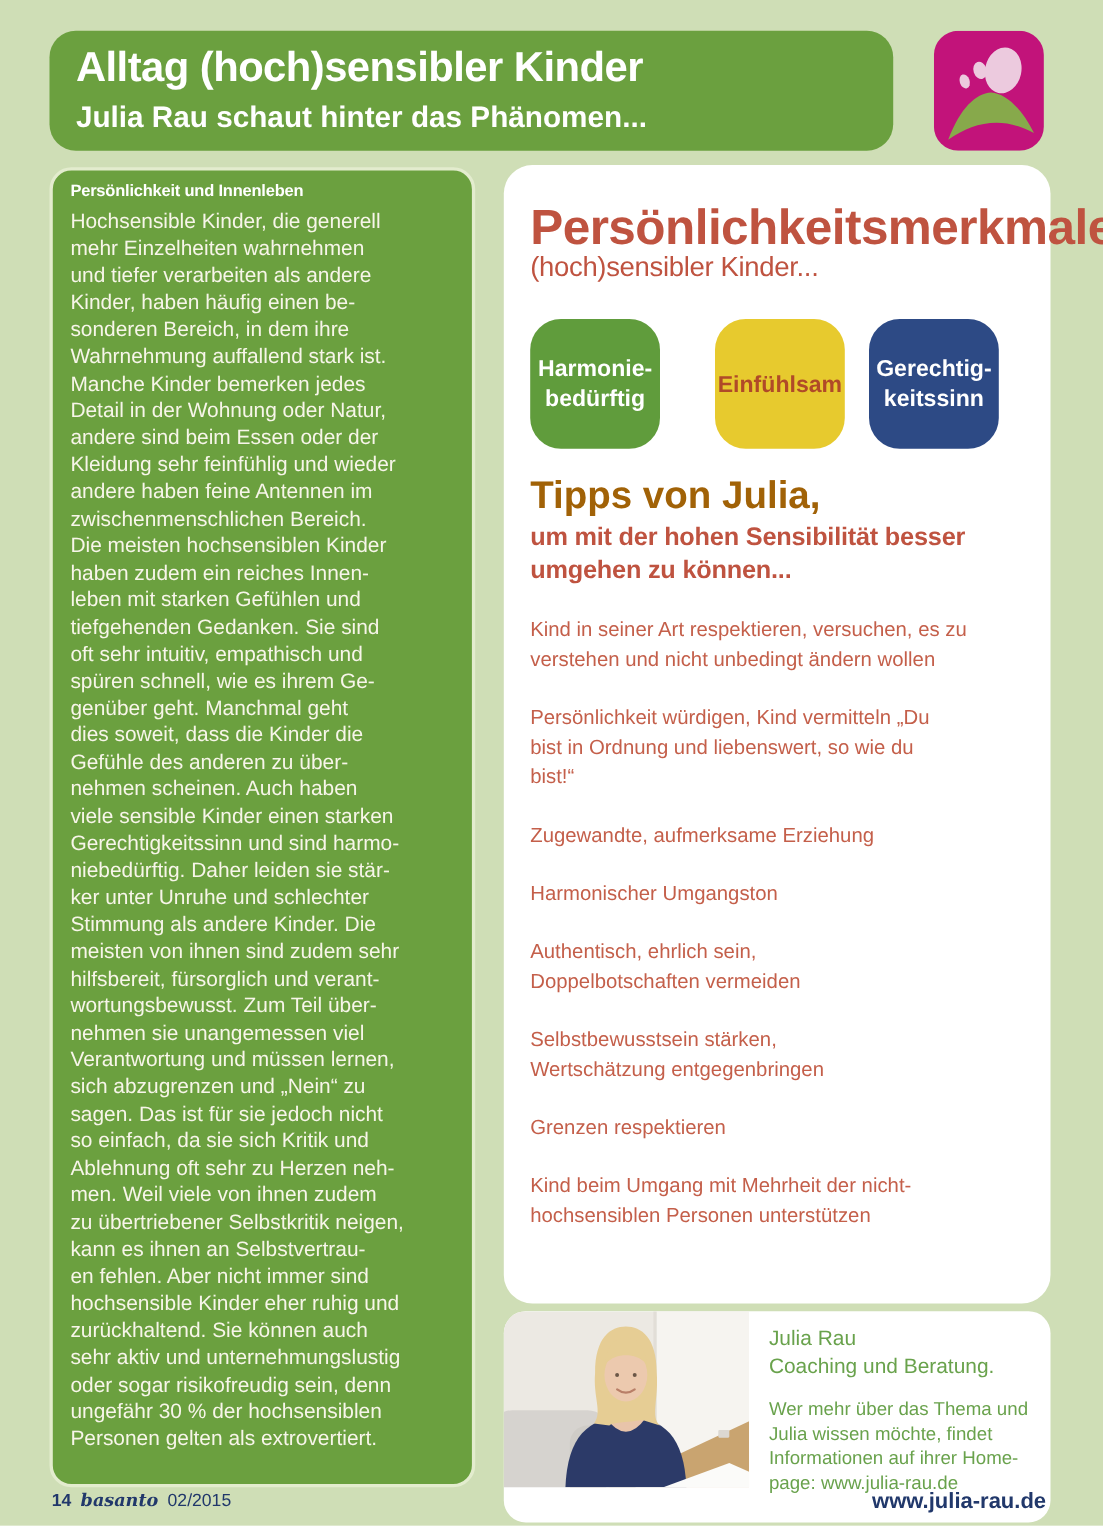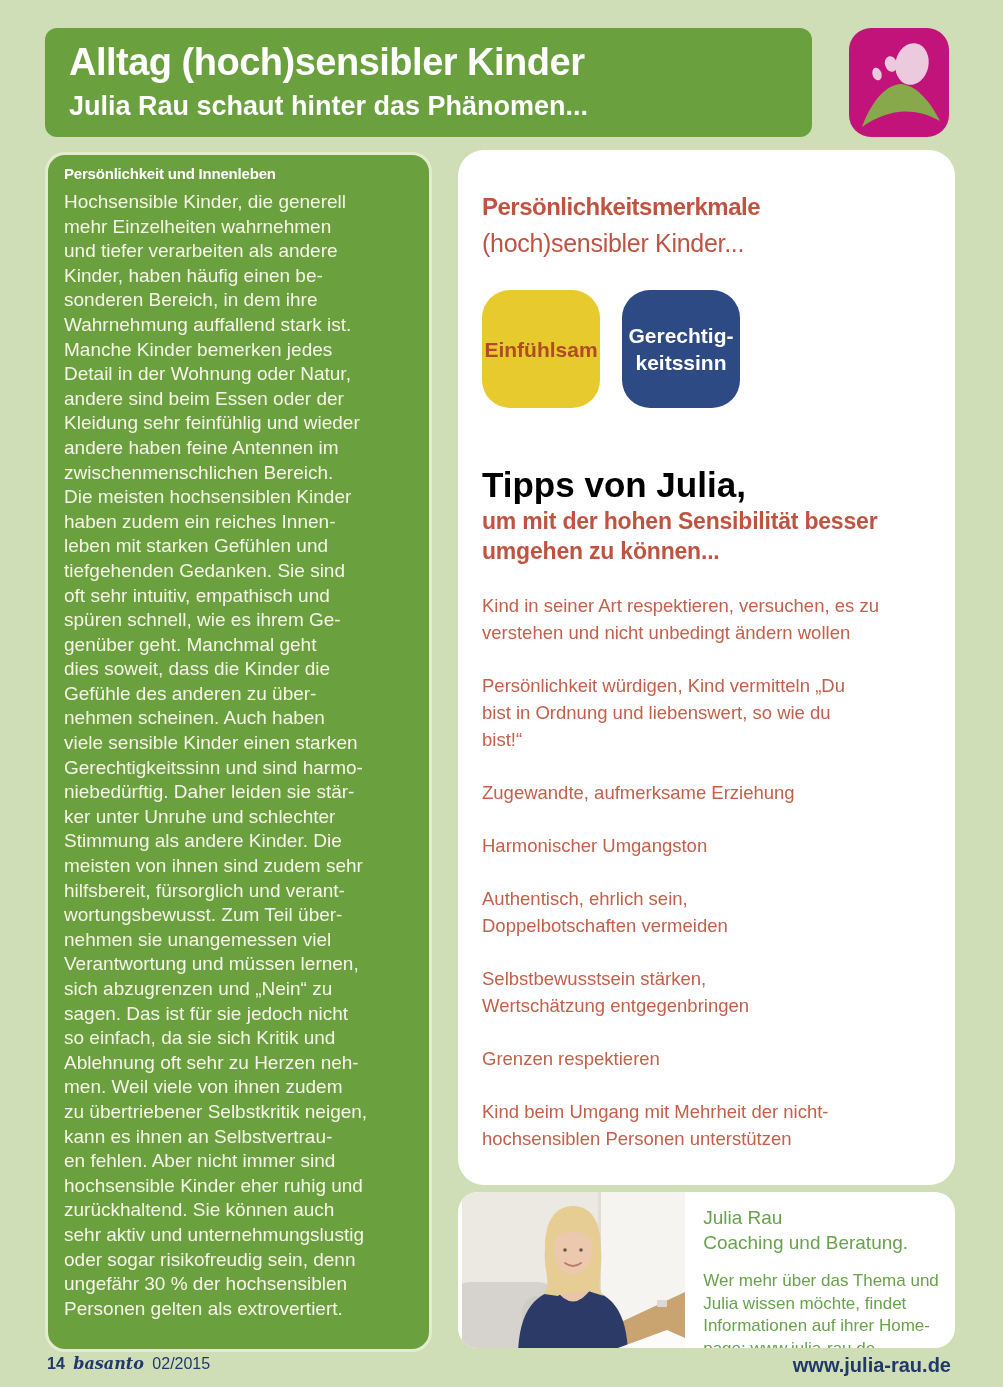--- a/index.html
+++ b/index.html
@@ -5,21 +5,21 @@
   html,body { margin:0; padding:0; }
   .page {
     position:relative; width:1003px; height:1387px;
     background:#cfdeb6; overflow:hidden;
     font-family:"Liberation Sans", sans-serif;
   }
 
   
   .header-bar {
     position:absolute; left:45px; top:28px; width:767px; height:109px;
-    background:#6ba03f; border-radius:12px; box-sizing:border-box;
+    background:#6ba03f; border-radius:24px; box-sizing:border-box;
     color:#ffffff; padding:13px 0 0 24px;
   }
   .header-title { font-size:38px; font-weight:bold; letter-spacing:-0.5px; }
   .header-subtitle { font-size:27px; margin-top:7px; font-weight:bold; }
   .logo-box { position:absolute; left:849px; top:28px; width:100px; height:109px; }
 
   
   .article-box {
     position:absolute; left:45px; top:152px; width:387px; height:1200px;
     background:#6ba03f; border:3px solid #e3ecce; border-radius:20px;
@@ -27,43 +27,43 @@
   }
   .article-heading { font-size:15px; font-weight:bold; color:#ffffff; margin-bottom:8px; letter-spacing:-0.2px; }
   .article-body { font-size:19px; line-height:24.6px; color:#f7f5e9; white-space:pre-line; }
 
   
   .traits-box {
     position:absolute; left:458px; top:150px; width:497px; height:1035px;
     background:#ffffff; border-radius:26px; box-sizing:border-box;
     padding:38px 24px 0 24px;
   }
-  .traits-title { font-size:24px; font-weight:bold; color:#bf5340; letter-spacing:-0.5px; line-height:38px; }
+  .traits-title { font-size:45px; font-weight:bold; color:#bf5340; letter-spacing:-0.5px; line-height:38px; }
   .traits-subtitle { font-size:25px; font-weight:normal; color:#bf5340; margin-top:2px; line-height:30px; letter-spacing:-0.3px; }
 
   .badges { display:flex; margin-top:32px; }
   .badge {
     width:118px; height:118px; border-radius:28px;
     display:flex; align-items:center; justify-content:center;
     text-align:center; font-weight:bold; font-size:21px; line-height:27px;
     white-space:pre-line; box-sizing:border-box;
   }
   .badge-green  { background:#609c3c; color:#ffffff; margin-right:50px; }
   .badge-yellow { background:#e7ca2e; color:#b04a28; margin-right:22px; }
   .badge-navy   { background:#2d4a85; color:#ffffff; }
 
-  .tips-title { margin-top:58px; font-size:35px; font-weight:bold; color:#000000; line-height:38px; }
+  .tips-title { margin-top:24px; font-size:35px; font-weight:bold; color:#a16207; line-height:38px; }
   .tips-subtitle { font-size:23px; font-weight:bold; color:#bf5340; line-height:30px; margin-top:2px; white-space:pre-line; letter-spacing:-0.2px; }
   .tips-list { margin-top:26px; }
   .tip { font-size:18.5px; line-height:27px; color:#c45f4a; white-space:pre-line; margin-bottom:26px; }
 
   
   .profile-card {
-    position:absolute; left:458px; top:1192px; width:497px; height:156px;
-    background:#ffffff; border-radius:20px; overflow:hidden; display:flex;justify-content:center;
+    position:absolute; left:458px; top:1192px; width:497px; height:192px;
+    background:#ffffff; border-radius:20px; overflow:hidden; display:flex;
   }
   .profile-photo { width:223px; height:160px; flex:none; }
   .profile-text { padding:13px 12px 0 18px; }
   .profile-name, .profile-role { font-size:19px; color:#69a24c; line-height:25px; }
   .profile-info { margin-top:15px; font-size:17px; line-height:22.5px; color:#69a24c; white-space:pre-line; }
 
   
   .footer-left {
     position:absolute; left:47px; top:1354px; font-size:16px; color:#21386b;
   }
@@ -144,20 +144,22 @@
 oder sogar risikofreudig sein, denn
 ungefähr 30 % der hochsensiblen
 Personen gelten als extrovertiert.</div>
   </div>
 
   <div class="traits-box">
     <div class="traits-title">Persönlichkeitsmerkmale</div>
     <div class="traits-subtitle">(hoch)sensibler Kinder...</div>
 
     <div class="badges">
+      <div class="badge badge-green">Harmonie-
+bedürftig</div>
       <div class="badge badge-yellow">Einfühlsam</div>
       <div class="badge badge-navy">Gerechtig-
 keitssinn</div>
     </div>
 
     <div class="tips-title">Tipps von Julia,</div>
     <div class="tips-subtitle">um mit der hohen Sensibilität besser
 umgehen zu können...</div>
 
     <div class="tips-list">

